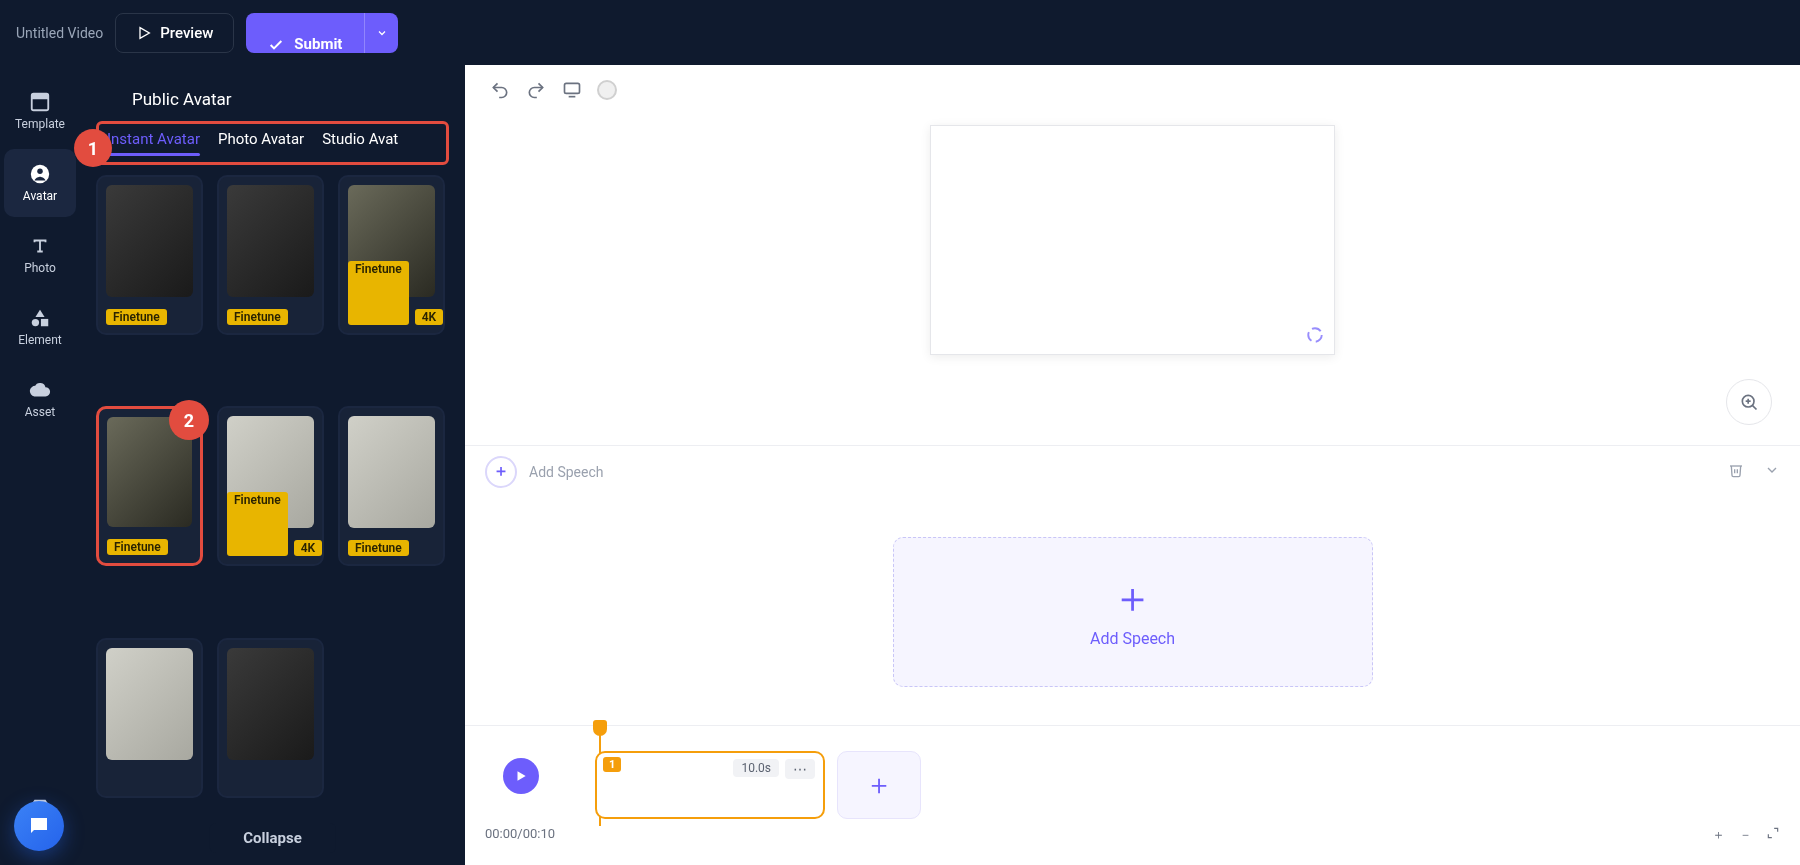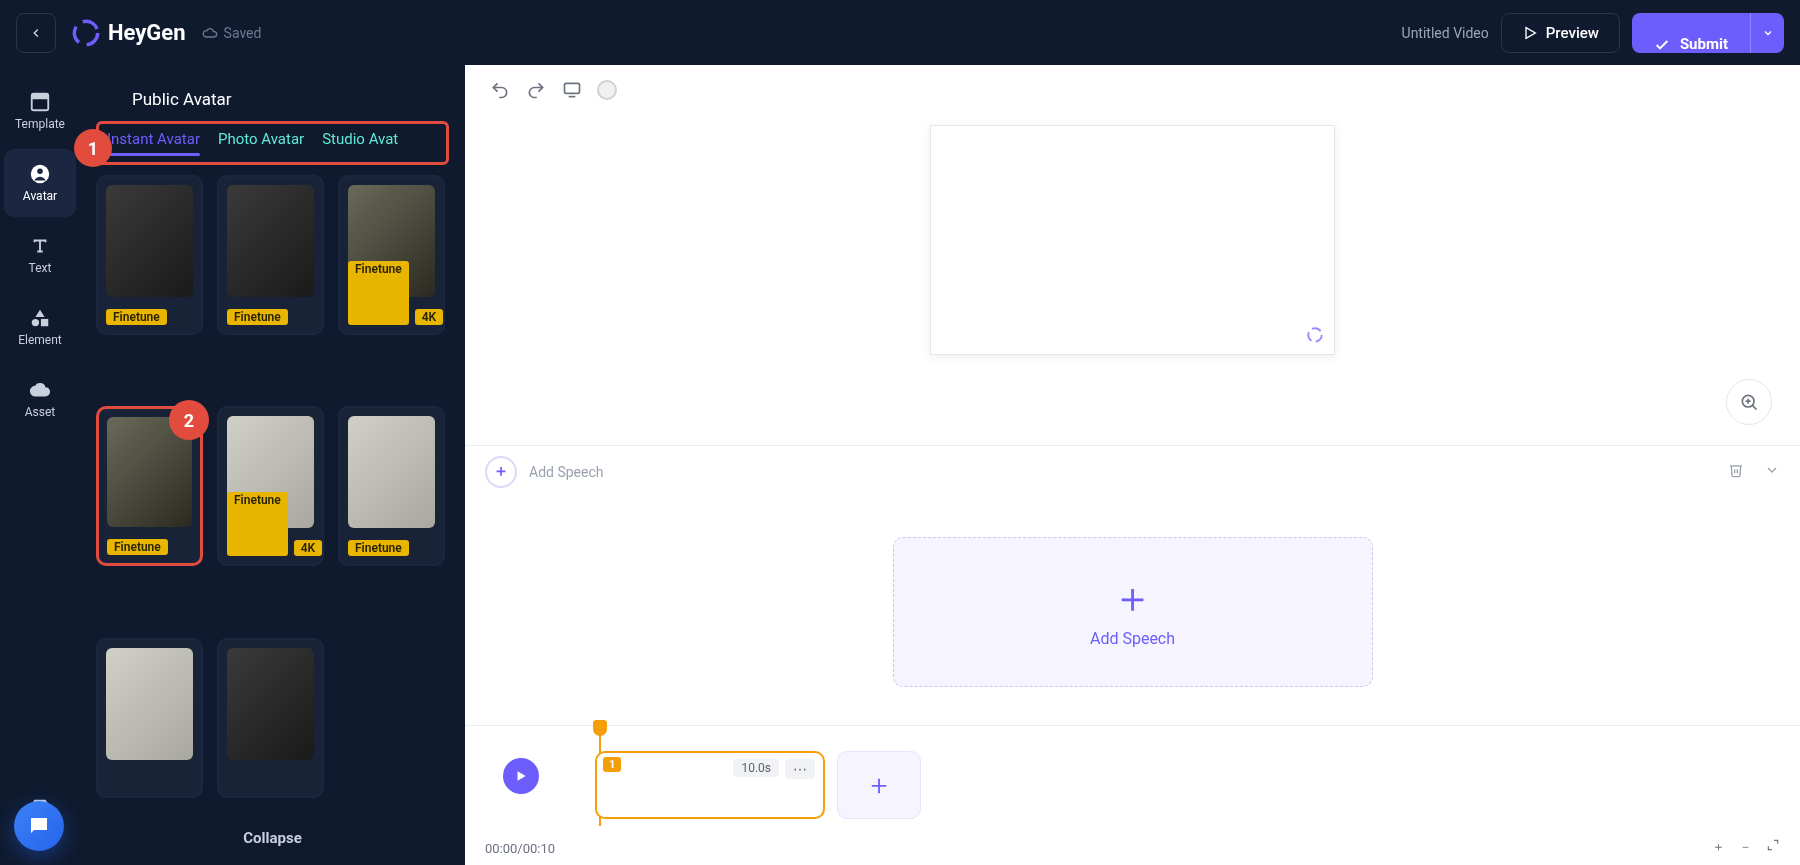--- a/index.html
+++ b/index.html
@@ -24,21 +24,21 @@
 .rail { width:80px; background:#0f1a2e; display:flex; flex-direction:column; align-items:center; padding-top:12px; gap:4px; }
 .rail-item { width:72px; height:68px; display:flex; flex-direction:column; align-items:center; justify-content:center; gap:4px; border-radius:10px; cursor:pointer; color:#c8d0de; font-size:12px; }
 .rail-item.active { background:#1b2740; color:#fff; }
 .rail-spacer { flex:1; }
 .rail-icon { width:22px; height:22px; fill:currentColor; }
 
 .side-panel { width:385px; background:#0f1a2e; position:relative; padding:24px 16px 0 16px; display:flex; flex-direction:column; }
 .panel-title { font-size:21px; font-weight:700; color:#fff; margin-bottom:14px; }
 .panel-sub { font-size:17px; color:#fff; margin-bottom:12px;margin-left:36px; }
 .tab-row { position:relative; display:flex; gap:18px; border:3px solid #e24c3f; border-radius:6px; padding:6px 8px 8px 8px; margin-bottom:10px; }
-.tab { font-size:15px; color:#5eead4; cursor:pointer; position:relative; padding-bottom:6px; white-space:nowrap; }
+.tab { font-size:15px; color:#ffffff; cursor:pointer; position:relative; padding-bottom:6px; white-space:nowrap; }
 .tab.active { color:#6d5dfc; }
 .tab.active::after { content:""; position:absolute; left:0; right:0; bottom:-2px; height:3px; background:#6d5dfc; border-radius:2px; }
 .call1 { position:absolute; left:-22px; top:50%; transform:translateY(-50%); width:38px; height:38px; border-radius:50%; background:#e24c3f; display:flex; align-items:center; justify-content:center; font-weight:700; font-size:18px; color:#fff; z-index:5; }
 
 .avatar-grid { flex:1; overflow:auto; display:grid; grid-template-columns: 1fr 1fr 1fr; gap:14px; padding-right:4px; padding-bottom:10px; }
 .avatar-card { height:160px; background:#182338; border:2px solid #1b2740; border-radius:10px; display:flex; flex-direction:column; justify-content:flex-end; padding:8px; cursor:pointer; position:relative; overflow:hidden; }
 .avatar-card.highlight { border:3px solid #e24c3f; }
 .call2 { position:absolute; right:-6px; top:-6px; width:40px; height:40px; border-radius:50%; background:#e24c3f; display:flex; align-items:center; justify-content:center; font-weight:700; font-size:18px; z-index:6; }
 .thumb { position:absolute; inset:8px 8px 36px 8px; border-radius:6px; background:linear-gradient(135deg,#3a3a3a,#1a1a1a); }
 .thumb.office { background:linear-gradient(135deg,#6a6a5a,#2a2a22); }
@@ -74,49 +74,30 @@
 .play-fab { position:absolute; left:38px; top:50%; transform:translateY(-50%); width:36px; height:36px; border-radius:50%; background:#6d5dfc; display:flex; align-items:center; justify-content:center; cursor:pointer; }
 .clip { width:230px; height:68px; border:2px solid #f59e0b; border-radius:10px; background:#fff; position:relative; }
 .clip-num { position:absolute; left:6px; top:4px; background:#f59e0b; color:#fff; font-size:11px; font-weight:700; padding:1px 6px; border-radius:3px; }
 .clip-dur { position:absolute; right:44px; top:6px; background:#f1f2f5; color:#5b6270; font-size:12px; padding:2px 8px; border-radius:4px; }
 .clip-more { position:absolute; right:8px; top:6px; background:#f1f2f5; color:#5b6270; font-size:14px; padding:2px 8px; border-radius:4px; cursor:pointer; }
 .add-clip { width:84px; height:68px; border:1px solid #e7e4fc; background:#f6f5ff; border-radius:10px; display:flex; align-items:center; justify-content:center; color:#6d5dfc; font-size:28px; cursor:pointer; }
 .playhead { position:absolute; left:128px; top:-6px; width:14px; height:22px; }
 .playhead-handle { width:14px; height:16px; background:#f59e0b; border-radius:3px 3px 7px 7px; }
 .playhead-line { position:absolute; left:6px; top:14px; width:2px; height:92px; background:#f59e0b; }
 
-.tl-footer { height:30px; display:flex; align-items:flex-end; padding:0 20px; font-size:13px; color:#6b7280; }
+.tl-footer { height:30px; display:flex; align-items:flex-start; padding:0 20px; font-size:13px; color:#6b7280; }
 .tl-footer .right { margin-left:auto; display:flex; gap:14px; }
 .tl-ctl { cursor:pointer; }
 
 .chat-bubble { position:fixed; left:14px; bottom:14px; width:50px; height:50px; border-radius:50%; background:linear-gradient(135deg,#3b82f6,#2563eb); display:flex; align-items:center; justify-content:center; cursor:pointer; box-shadow:0 6px 20px rgba(37,99,235,.4); }
 </style>
 </head>
 <body>
 
 <div class="topbar">
-  <div class="topbar-left">
-    <div class="back-btn">
-      <svg width="14" height="14" viewBox="0 0 24 24" fill="none" stroke="#c8d0de" stroke-width="2.5">
-          <polyline points="15 18 9 12 15 6"></polyline>
-        </svg>
-    </div>
-    <div class="logo-wrap">
-      <svg class="logo-icon" viewBox="0 0 48 48">
-          <circle cx="24" cy="24" r="20" fill="none" stroke="#6d5dfc" stroke-width="6" stroke-dasharray="30 14"></circle>
-        </svg>
-      <span class="logo-text">HeyGen</span>
-    </div>
-    <div class="saved">
-      <svg width="16" height="16" viewBox="0 0 24 24" fill="none" stroke="#6b7a90" stroke-width="2">
-          <path d="M18 10h-1a5 5 0 0 0-9.6-1.5A4 4 0 1 0 6 18h12a4 4 0 0 0 0-8z"></path>
-        </svg>
-      <span>Saved</span>
-    </div>
-  </div>
   <div class="topbar-right">
     <span class="video-title">Untitled Video</span>
     <div class="preview-btn">
       <svg width="16" height="16" viewBox="0 0 24 24" fill="none" stroke="#fff" stroke-width="2">
           <polygon points="6 4 20 12 6 20 6 4"></polygon>
         </svg>
       <span>Preview</span>
     </div>
     <div class="submit-group">
       <div class="submit-btn">
@@ -149,21 +130,21 @@
           <circle cx="12" cy="12" r="10" fill="currentColor"></circle>
           <circle cx="12" cy="9" r="3" fill="#1b2740"></circle>
           <path d="M6 19c1-3 5-4 6-4s5 1 6 4" fill="#1b2740"></path>
         </svg>
       <span>Avatar</span>
     </div>
     <div class="rail-item">
       <svg class="rail-icon" viewBox="0 0 24 24" fill="currentColor">
           <path d="M5 5h14v3h-2V7h-4v10h2v2H9v-2h2V7H7v1H5V5z"></path>
         </svg>
-      <span>Text</span>
+      <span>Photo</span>
     </div>
     <div class="rail-item">
       <svg class="rail-icon" viewBox="0 0 24 24" fill="currentColor">
           <path d="M12 3l5 8H7l5-8z"></path>
           <circle cx="7" cy="17" r="4"></circle>
           <rect x="13" y="13" width="8" height="8"></rect>
         </svg>
       <span>Element</span>
     </div>
     <div class="rail-item">

